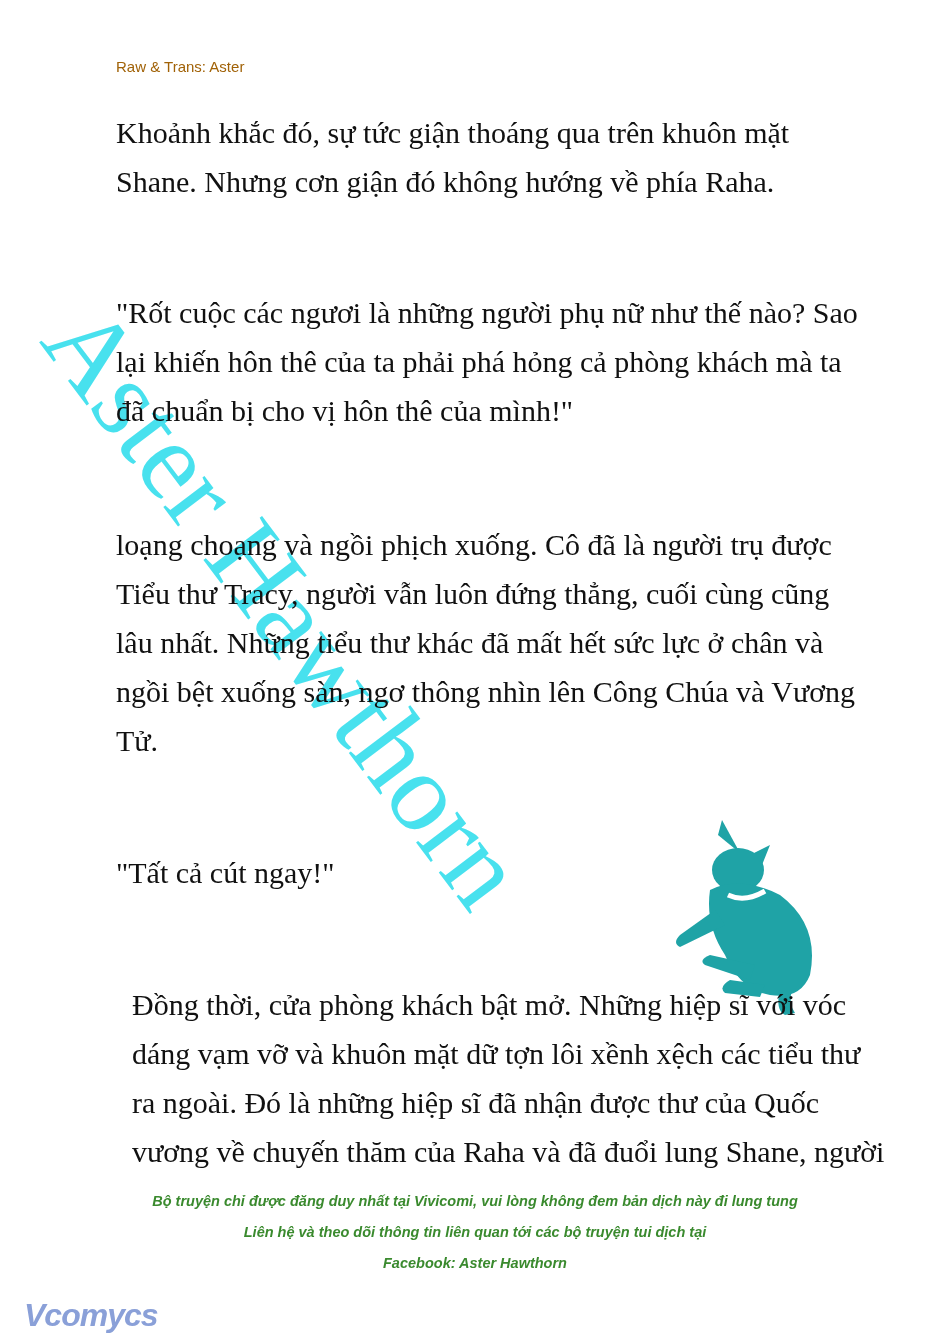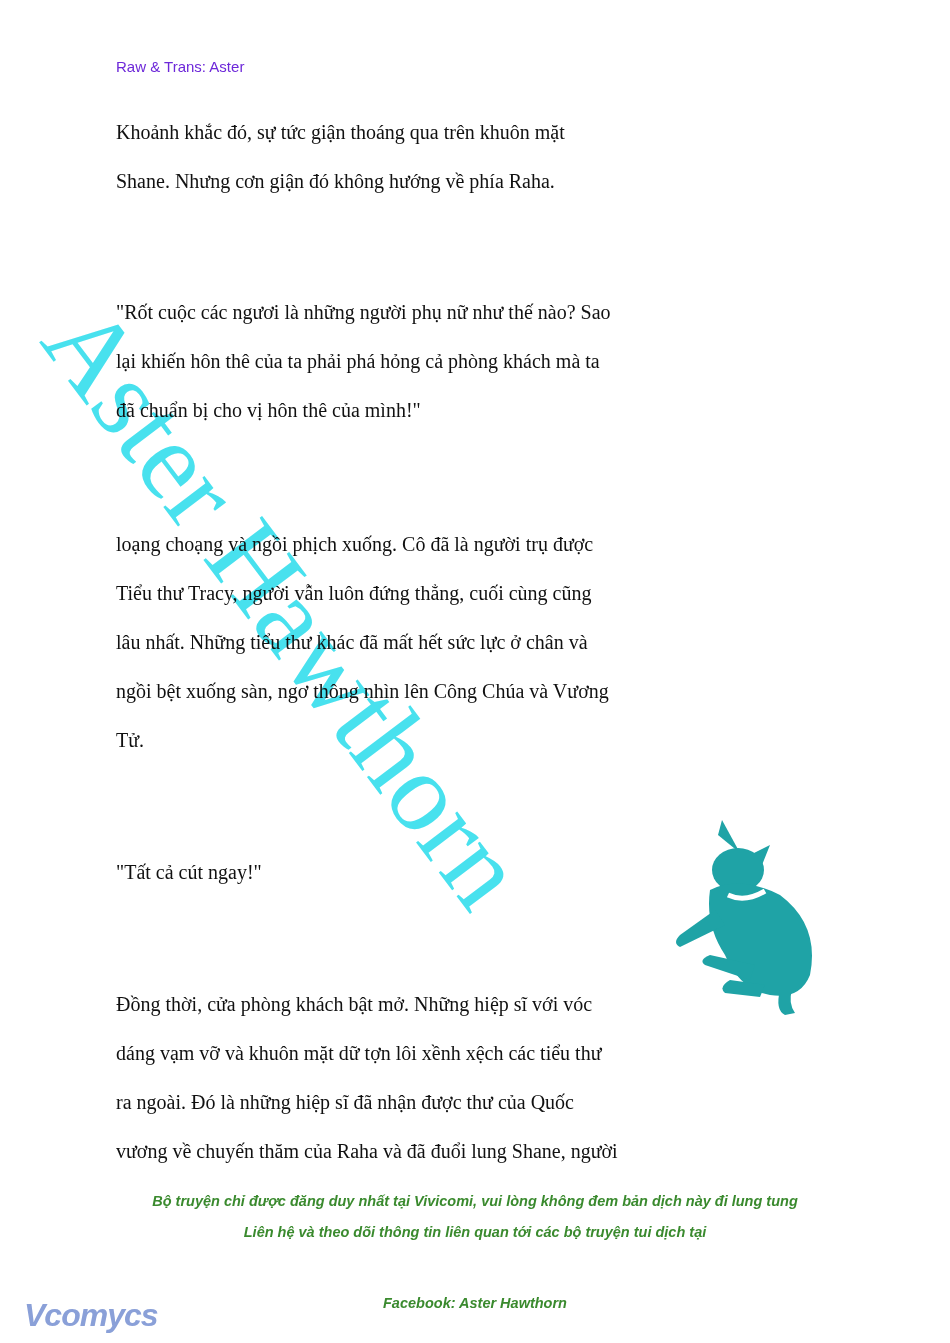--- a/index.html
+++ b/index.html
@@ -2,25 +2,25 @@
 <html><head>
   <meta charset="utf-8">
   <style>
     html, body { margin: 0; padding: 0; }
     body {
       width: 950px; height: 1343px; background: #ffffff; position: relative; overflow: hidden;
       font-family: "Liberation Serif", serif; color: #111111;
     }
     .header {
       position: absolute; left: 116px; top: 58px;
-      font-family: "Liberation Sans", sans-serif; font-size: 15px; color: #6d28d9;
+      font-family: "Liberation Sans", sans-serif; font-size: 15px; color: #a16207;
     }
     .body-text {
       position: absolute; left: 116px; width: 740px;
-      font-size: 20px; line-height: 49px; white-space: nowrap;
+      font-size: 30px; line-height: 49px; white-space: nowrap;
     }
     .line { display: block; height: 49px; }
     .watermark {
       position: absolute; left: 120px; top: 280px;
       font-family: "Liberation Serif", serif; font-size: 112px; color: #3fe0ee;
       transform-origin: 0 0; transform: rotate(53deg); white-space: nowrap;
       opacity: 0.95; pointer-events: none; z-index: 1;
     }
     .cat { position: absolute; left: 670px; top: 815px; width: 170px; height: 200px; z-index: 2; }
     .text-layer { z-index: 3; }
@@ -80,26 +80,26 @@
     <span class="line">Tử.</span>
   </div>
 </div>
 
 <div class="body-text text-layer" style="top:848px;">
   <div>
     <span class="line">"Tất cả cút ngay!"</span>
   </div>
 </div>
 
-<div class="body-text text-layer" style="top:980px;">
+<div class="body-text text-layer" style="top:980px;margin-left:16px;">
   <div>
     <span class="line">Đồng thời, cửa phòng khách bật mở. Những hiệp sĩ với vóc</span>
     <span class="line">dáng vạm vỡ và khuôn mặt dữ tợn lôi xềnh xệch các tiểu thư</span>
     <span class="line">ra ngoài. Đó là những hiệp sĩ đã nhận được thư của Quốc</span>
     <span class="line">vương về chuyến thăm của Raha và đã đuổi lung Shane, người</span>
   </div>
 </div>
 
 <div class="footer" style="top:1193px;">Bộ truyện chỉ được đăng duy nhất tại Vivicomi, vui lòng không đem bản dịch này đi lung tung</div>
 <div class="footer" style="top:1224px;">Liên hệ và theo dõi thông tin liên quan tới các bộ truyện tui dịch tại</div>
-<div class="footer" style="top:1295px;">Facebook: Aster Hawthorn</div>
+<div class="footer" style="top:1255px;">Facebook: Aster Hawthorn</div>
 
 <div class="logo">Vcomycs</div>
 
 </body></html>

